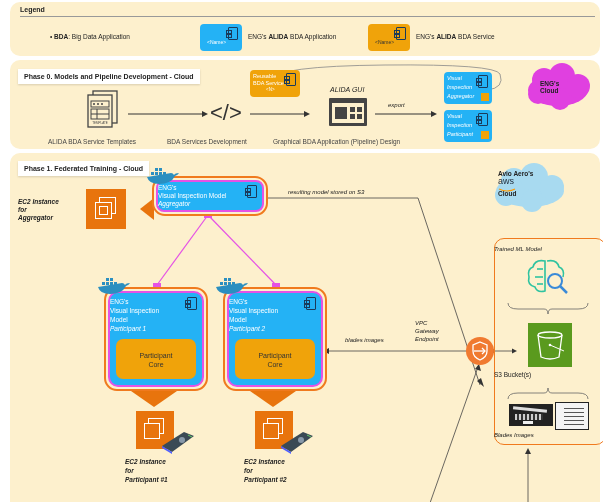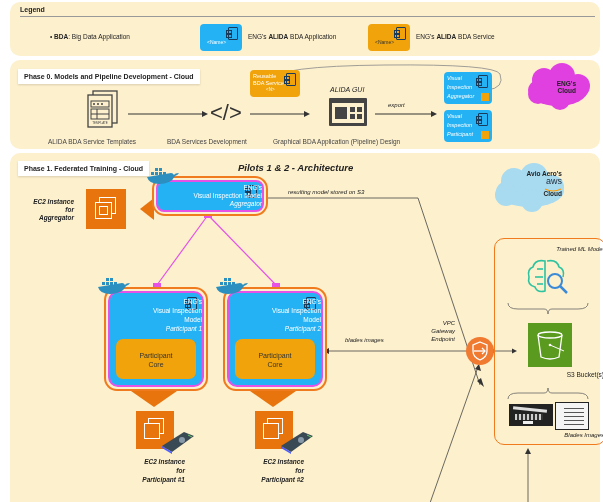--- a/index.html
+++ b/index.html
@@ -3,21 +3,21 @@
 <meta charset="utf-8">
 <style>
   html,body{margin:0;padding:0;background:#fff;}
   body{width:603px;height:502px;position:relative;overflow:hidden;font-family:"Liberation Sans",sans-serif;color:#222;}
   .panel{position:absolute;background:#fdf0cd;border-radius:10px;}
   .abs{position:absolute;}
   .label-box{position:absolute;background:#fff;font-size:7px;font-weight:bold;padding:4px 6px;box-shadow:0 1px 2px rgba(0,0,0,0.15);white-space:nowrap;}
   .t{position:absolute;font-size:6.5px;white-space:nowrap;}
   .ti{font-style:italic;}
   .tb{font-weight:bold;}
-  .center{text-align:right;}
+  .center{text-align:left;}
   .blue-box{position:absolute;background:#24b2f5;border-radius:4px;color:#fff;font-size:6px;}
   .orange-box{position:absolute;background:#f0a30a;border-radius:4px;color:#333;font-size:6px;}
   .comp-icon{position:absolute;width:8px;height:11px;border:1px solid #1a3a5a;border-radius:1px;}
   .comp-icon::before,.comp-icon::after{content:"";position:absolute;left:-3px;width:4px;height:2px;border:1px solid #1a3a5a;background:inherit;}
   .comp-icon::before{top:2px;}
   .comp-icon::after{top:6px;}
   .model-outer{position:absolute;border:2px solid #f07a1e;border-radius:13px;background:#fdf0cd;}
   .model-inner{position:absolute;left:2px;top:2px;right:2px;bottom:2px;border:2px solid #e552e5;border-radius:10px;background:#24b2f5;}
   .core{position:absolute;background:#f0a30a;border-radius:7px;color:#333;font-size:7px;text-align:center;}
   .ec2{position:absolute;background:#e8740d;}
@@ -136,21 +136,20 @@
       <div>Cloud</div>
   </div>
 
   <div class="t" style="left:38px;top:78px;font-size:6.5px;color:#444;">ALIDA BDA Service Templates</div>
   <div class="t" style="left:157px;top:78px;font-size:6.5px;color:#444;">BDA Services Development</div>
   <div class="t" style="left:263px;top:78px;font-size:6.5px;color:#444;">Graphical BDA Application (Pipeline) Design</div>
 </div>
 
 <div class="panel" style="left:10px;top:153px;width:590px;height:360px;">
   <div class="label-box" style="left:8px;top:8px;">Phase 1. Federated Training -  Cloud</div>
-  <div class="t ti tb" style="left:228px;top:9px;font-size:9.5px;">Pilots 1 &amp; 2 - Architecture</div>
 
   <svg class="abs" style="left:478px;top:10px;" width="84" height="50">
     <g fill="#a8daf0">
       <ellipse cx="42" cy="28" rx="34" ry="16"></ellipse>
       <circle cx="26" cy="18" r="13"></circle>
         <circle cx="46" cy="14" r="14"></circle>
         <circle cx="64" cy="24" r="12"></circle>
       <circle cx="18" cy="32" r="11"></circle>
         <circle cx="44" cy="38" r="11"></circle>
     </g>

